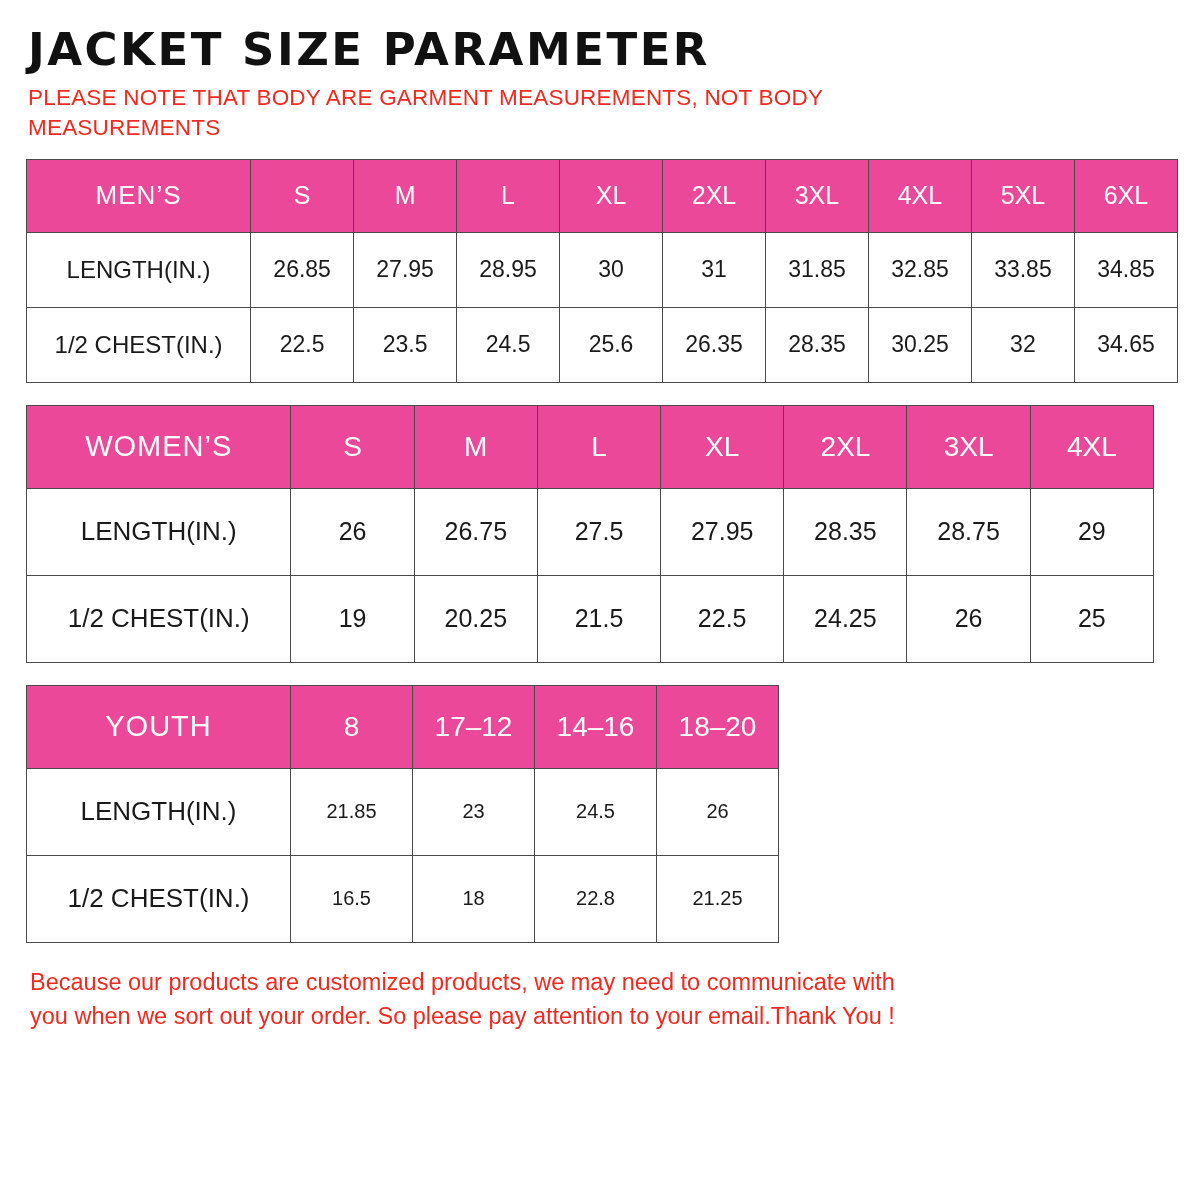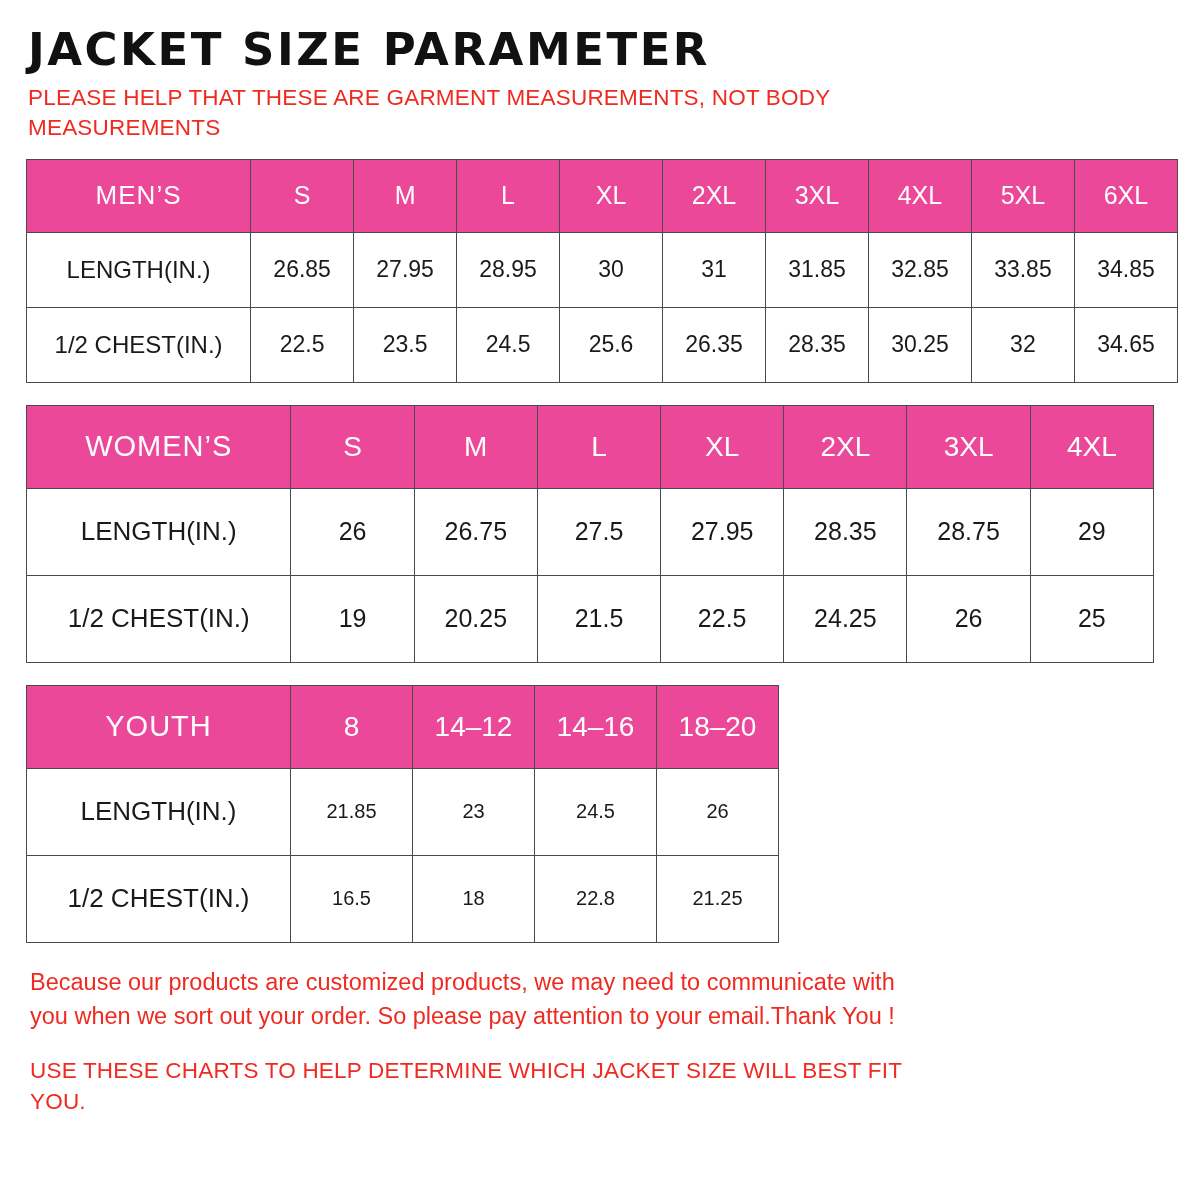--- a/index.html
+++ b/index.html
@@ -98,21 +98,21 @@
     letter-spacing: 0.2px;
   }
 </style>
 </head>
 <body>
 
 <div class="page">
 
   <h1 class="title">JACKET SIZE PARAMETER</h1>
 
-  <p class="note-top">PLEASE HELP THAT THESE ARE GARMENT MEASUREMENTS, NOT BODY MEASUREMENTS</p>
+  <p class="note-top">PLEASE NOTE THAT BODY ARE GARMENT MEASUREMENTS, NOT BODY MEASUREMENTS</p>
 
   <table class="size-table" id="mens-table">
     <colgroup>
       <col style="width:222px">
       <col style="width:102px">
         <col style="width:102px">
         <col style="width:102px">
       <col style="width:102px">
         <col style="width:102px">
         <col style="width:102px">
@@ -214,21 +214,21 @@
       <col style="width:264px">
       <col style="width:122px">
         <col style="width:122px">
         <col style="width:122px">
         <col style="width:122px">
     </colgroup>
     <thead>
       <tr>
         <td class="label-head">YOUTH</td>
         <td>8</td>
-        <td>14–12</td>
+        <td>17–12</td>
         <td>14–16</td>
         <td>18–20</td>
       </tr>
     </thead>
     <tbody>
       <tr>
         <td class="row-label">LENGTH(IN.)</td>
         <td>21.85</td>
         <td>23</td>
         <td>24.5</td>
@@ -238,15 +238,14 @@
         <td class="row-label">1/2 CHEST(IN.)</td>
         <td>16.5</td>
         <td>18</td>
         <td>22.8</td>
         <td>21.25</td>
       </tr>
     </tbody>
   </table>
 
   <p class="note-bottom">Because our products are customized products, we may need to communicate with you when we sort out your order. So please pay attention to your email.Thank You !</p>
-  <p class="note-bottom2">USE THESE CHARTS TO HELP DETERMINE WHICH JACKET SIZE WILL BEST FIT YOU.</p>
 
 </div>
 
 </body></html>

